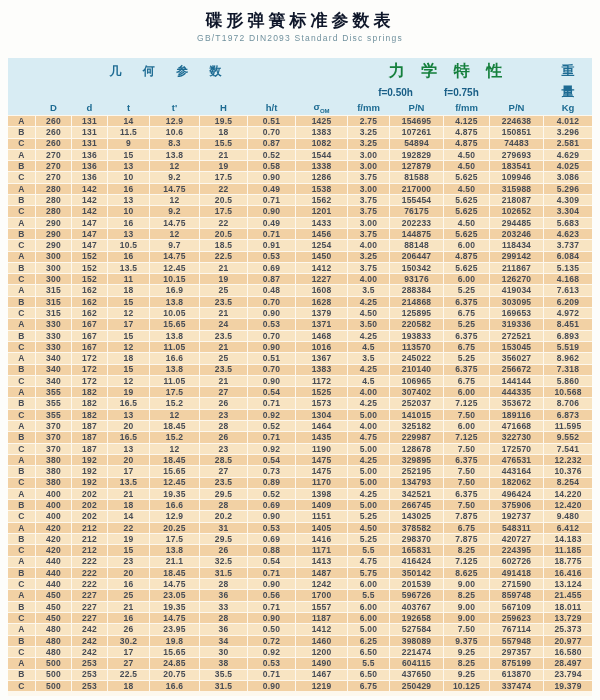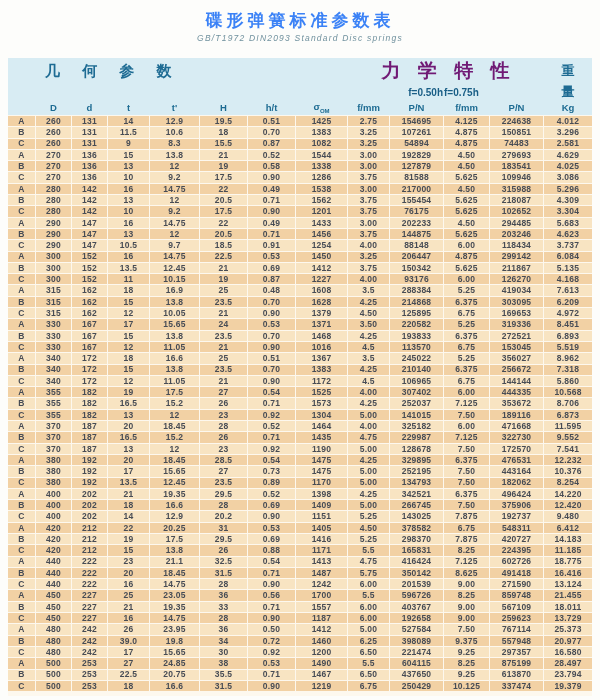--- a/index.html
+++ b/index.html
@@ -4,47 +4,46 @@
 <style>
   html,body{margin:0;padding:0;}
   body{
     width:600px;height:700px;position:relative;overflow:hidden;
     background:#fdfdfb;
     font-family:"Liberation Sans", sans-serif;
   }
   .page-title{
     position:absolute;top:9px;left:0;width:100%;text-align:center;
     font-family:"DejaVu Serif", serif;
-    font-size:17px;font-weight:600;letter-spacing:4px;color:#3b82f6;
+    font-size:17px;font-weight:600;letter-spacing:4px;color:#0f172a;
   }
   .page-subtitle{
     position:absolute;top:33px;left:0;width:100%;text-align:center;
     font-size:8.5px;letter-spacing:1.2px;color:#6f8ب;
     color:#70919e;
-    font-style:italic;
   }
   .sheet{
     position:absolute;left:8px;top:58px;width:584px;height:638px;
     background:#fdf8ee;
   }
   :root{
     --cols:27px 35px 35px 41px 49px 47px 47px 51px 41px 53px 45px 53px 48px;
   }
   .thead{
     background:#d8ecf3;height:57px;
     display:grid;
     grid-template-columns:var(--cols);
     grid-template-rows:26px 16px 15px;
     column-gap:1px;align-items:center;
   }
-  .g-geom{grid-row:1;grid-column:2/8;text-align:left;font-size:15px;font-weight:700;letter-spacing:9px;color:#1d6b93;padding-left:9px;}
+  .g-geom{grid-row:1;grid-column:2/8;text-align:center;font-size:12px;font-weight:700;letter-spacing:9px;color:#1d6b93;padding-left:9px;}
   .g-stress{grid-row:1;grid-column:8/9;text-align:center;font-size:15px;font-weight:700;letter-spacing:6px;color:#1d6b93;padding-left:6px;}
-  .g-mech{grid-row:1;grid-column:9/13;text-align:center;font-size:19px;font-weight:700;letter-spacing:6px;color:#701a75;padding-left:6px;}
+  .g-mech{grid-row:1;grid-column:9/13;text-align:center;font-size:16px;font-weight:700;letter-spacing:6px;color:#15803d;padding-left:6px;}
   .g-weight-top{grid-row:1;grid-column:13/14;text-align:center;font-size:13px;font-weight:700;color:#1d6b93;}
-  .g-f050{grid-row:2;grid-column:9/11;text-align:right;font-size:10px;font-weight:700;color:#195e86;}
+  .g-f050{grid-row:2;grid-column:9/11;text-align:center;font-size:10px;font-weight:700;color:#195e86;}
   .g-f075{grid-row:2;grid-column:11/13;font-size:10px;font-weight:700;color:#195e86;}
   .g-weight-bottom{grid-row:2;grid-column:13/14;text-align:center;font-size:13px;font-weight:700;color:#1d6b93;}
   .sub-cell{grid-row:3;text-align:center;font-size:9.5px;font-weight:700;color:#1d6b92;}
   .sub-cell sub{font-size:6px;}
   .tbody{padding-top:1px;}
   .trow{
     display:grid;grid-template-columns:var(--cols);column-gap:1px;
     height:10.3px;margin-bottom:1px;
   }
   .trow.odd .cell{background:#f2d1a4;}
@@ -773,21 +772,21 @@
         <div class="cell">5.00</div>
         <div class="cell">527584</div>
         <div class="cell">7.50</div>
         <div class="cell">767114</div>
         <div class="cell">25.373</div>
       </div>
       <div class="trow odd">
         <div class="cell">B</div>
         <div class="cell">480</div>
         <div class="cell">242</div>
-        <div class="cell">39.0</div>
+        <div class="cell">30.2</div>
         <div class="cell">19.8</div>
         <div class="cell">34</div>
         <div class="cell">0.72</div>
         <div class="cell">1460</div>
         <div class="cell">6.25</div>
         <div class="cell">398089</div>
         <div class="cell">9.375</div>
         <div class="cell">557948</div>
         <div class="cell">20.977</div>
       </div>

